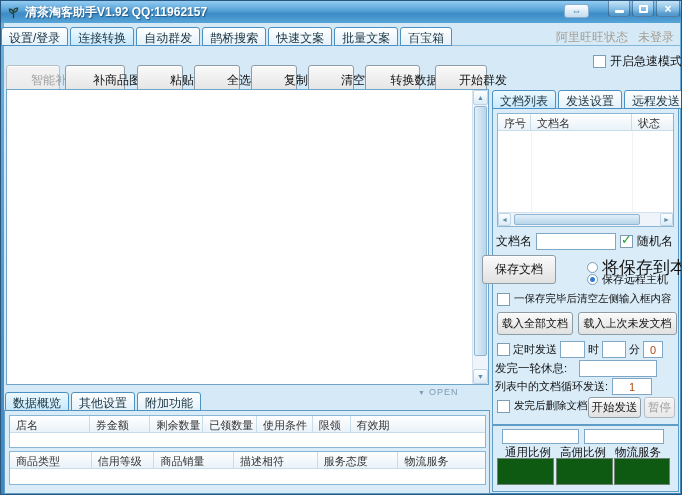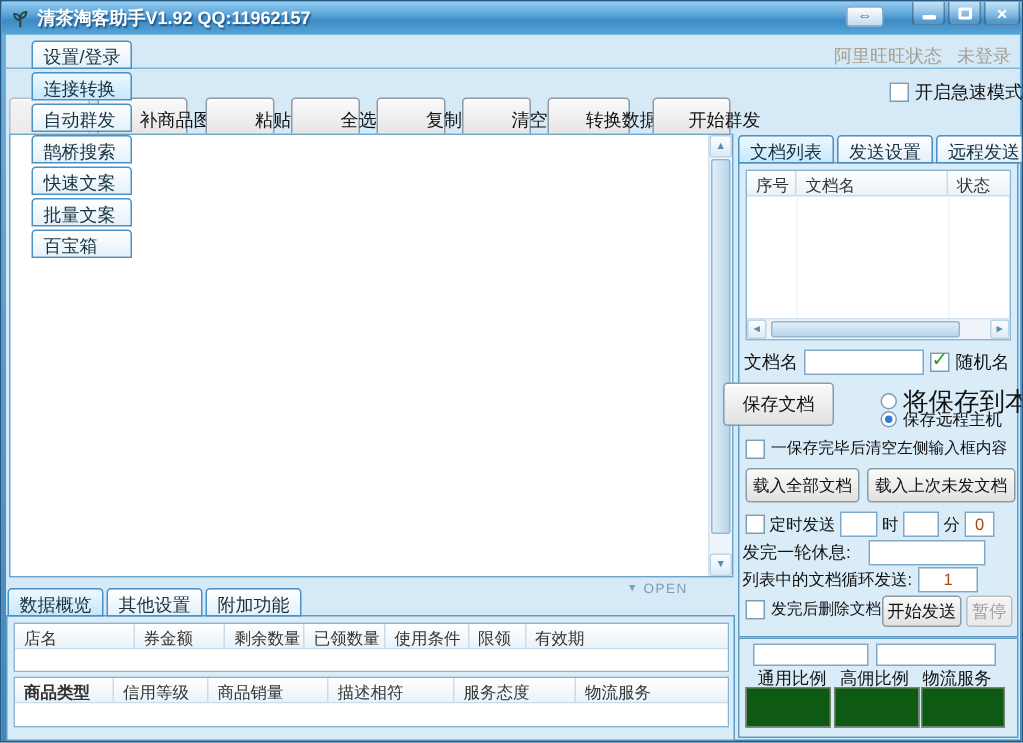--- a/index.html
+++ b/index.html
@@ -107,21 +107,21 @@
     </div>
   <div class="winbtn close">
       <span>×</span>
     </div>
 
   <div class="status">
     <span>阿里旺旺状态</span>
     <span>未登录</span>
   </div>
 
-  <div class="tabrow" style="left:20px;top:26px;flex-direction:column;">
+  <div class="tabrow" style="left:0;top:26px;">
     <div class="tab">设置/登录</div>
     <div class="tab active">连接转换</div>
     <div class="tab">自动群发</div>
     <div class="tab">鹊桥搜索</div>
     <div class="tab">快速文案</div>
     <div class="tab">批量文案</div>
     <div class="tab">百宝箱</div>
   </div>
   <div class="contentline"></div>
 
@@ -262,21 +262,21 @@
       <div class="hc" style="width:54px;">已领数量</div>
       <div class="hc" style="width:56px;">使用条件</div>
       <div class="hc" style="width:38px;">限领</div>
       <div class="hc" style="width:135px;border-right:none;">有效期</div>
     </div>
     <div class="lbody2"></div>
   </div>
 
   <div class="dtable" style="left:8px;top:450px;width:477px;height:34px;">
     <div class="lheader">
-      <div class="hc" style="width:66px;font-weight:bold;">商品类型</div>
+      <div class="hc" style="width:82px;">商品类型</div>
       <div class="hc" style="width:63px;">信用等级</div>
       <div class="hc" style="width:80px;">商品销量</div>
       <div class="hc" style="width:84px;">描述相符</div>
       <div class="hc" style="width:81px;">服务态度</div>
       <div class="hc" style="width:87px;border-right:none;">物流服务</div>
     </div>
     <div class="lbody2" style="height:15px;"></div>
   </div>
 </div>
 

